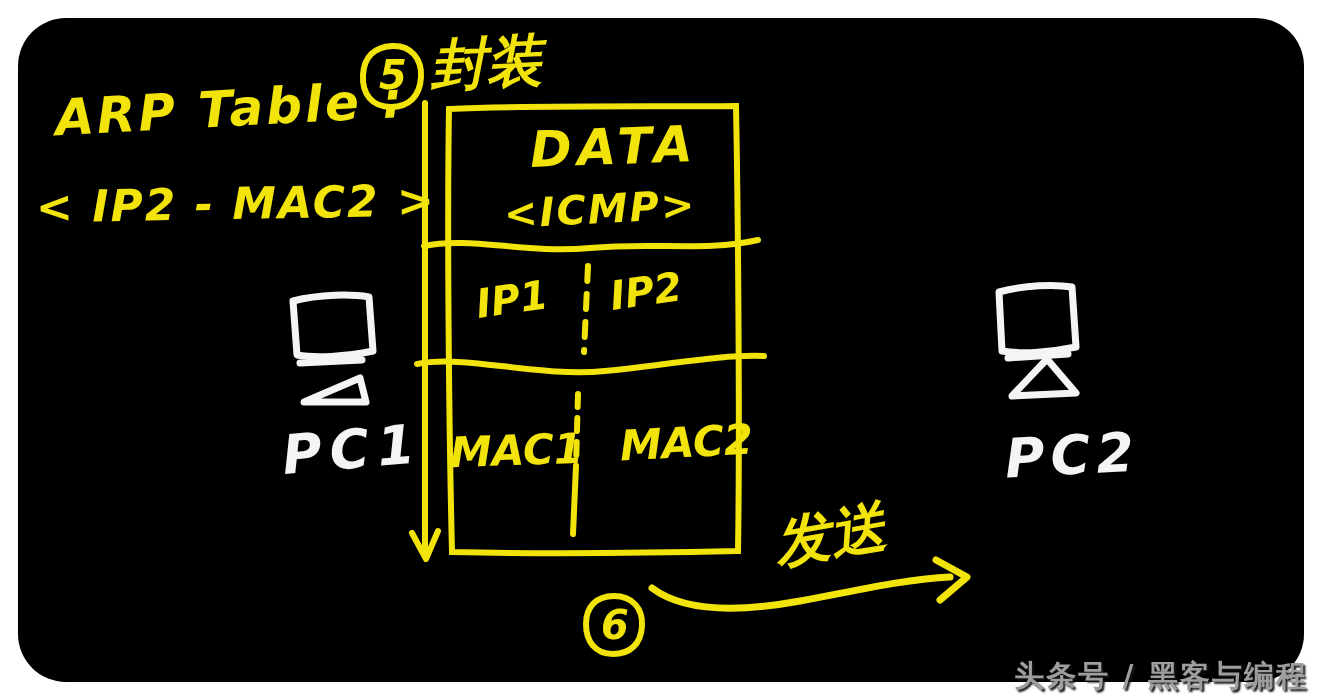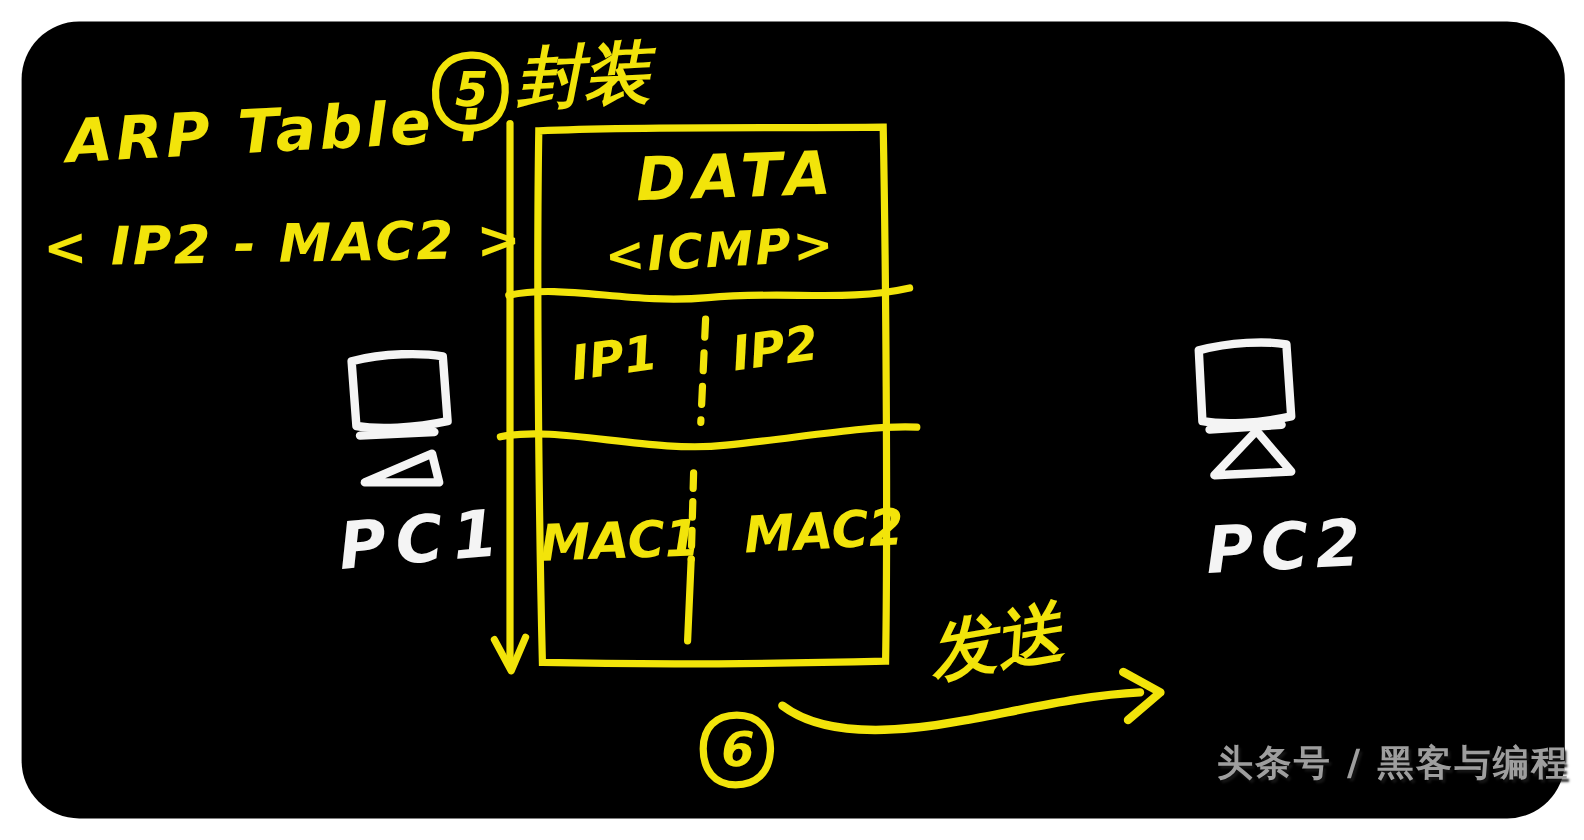--- a/index.html
+++ b/index.html
@@ -19,21 +19,21 @@
   .data-label{left:530px;top:118px;font-size:50px;letter-spacing:6px;transform:rotate(-2deg);}
   .icmp-label{left:504px;top:186px;font-size:40px;letter-spacing:2px;transform:rotate(-3deg);}
   .ip1{left:476px;top:276px;font-size:40px;transform:rotate(-8deg);}
   .ip2{left:610px;top:268px;font-size:40px;transform:rotate(-8deg);}
   .mac1{left:450px;top:426px;font-size:42px;transform:rotate(-2deg);}
   .mac2{left:620px;top:418px;font-size:42px;transform:rotate(-3deg);}
   .pc1{left:282px;top:418px;font-size:54px;letter-spacing:8px;transform:rotate(-5deg);}
   .pc2{left:1005px;top:424px;font-size:54px;letter-spacing:6px;transform:rotate(-3deg);}
   .send{left:774px;top:498px;font-size:56px;transform:rotate(-10deg);}
   .num6{left:597px;top:602px;width:36px;text-align:center;font-size:40px;}
-  .watermark{position:absolute;right:12px;top:616px;font-size:30px;font-weight:bold;
+  .watermark{position:absolute;right:12px;top:656px;font-size:30px;font-weight:bold;
              font-style:normal;color:#9e9e9e;letter-spacing:2px;
              text-shadow:2px 2px 2px #151515;}
 </style>
 </head>
 <body>
 
 <div class="canvas">
   <div class="board"></div>
 
   <svg class="strokes" viewBox="0 0 1320 700">

